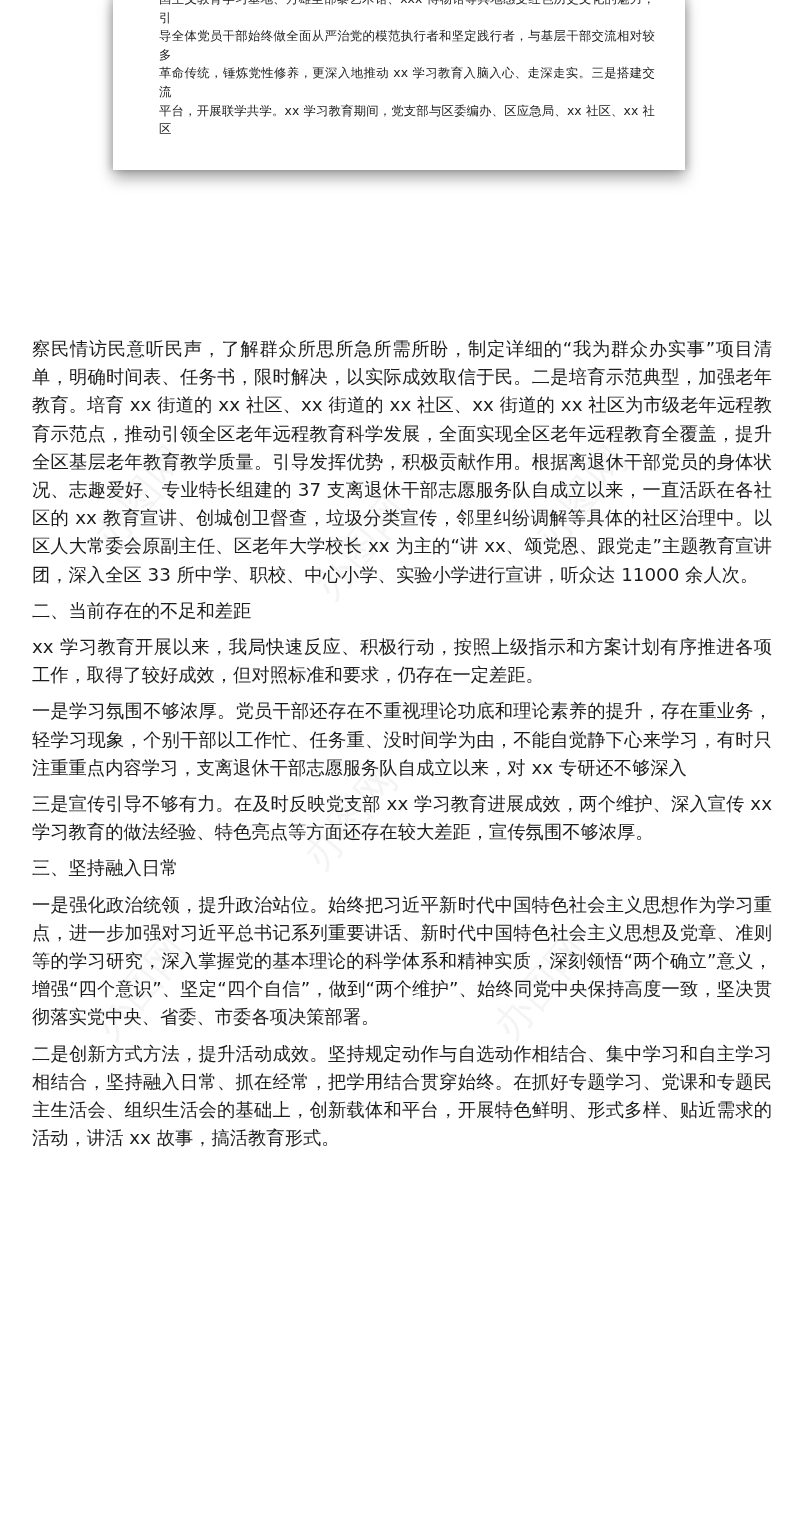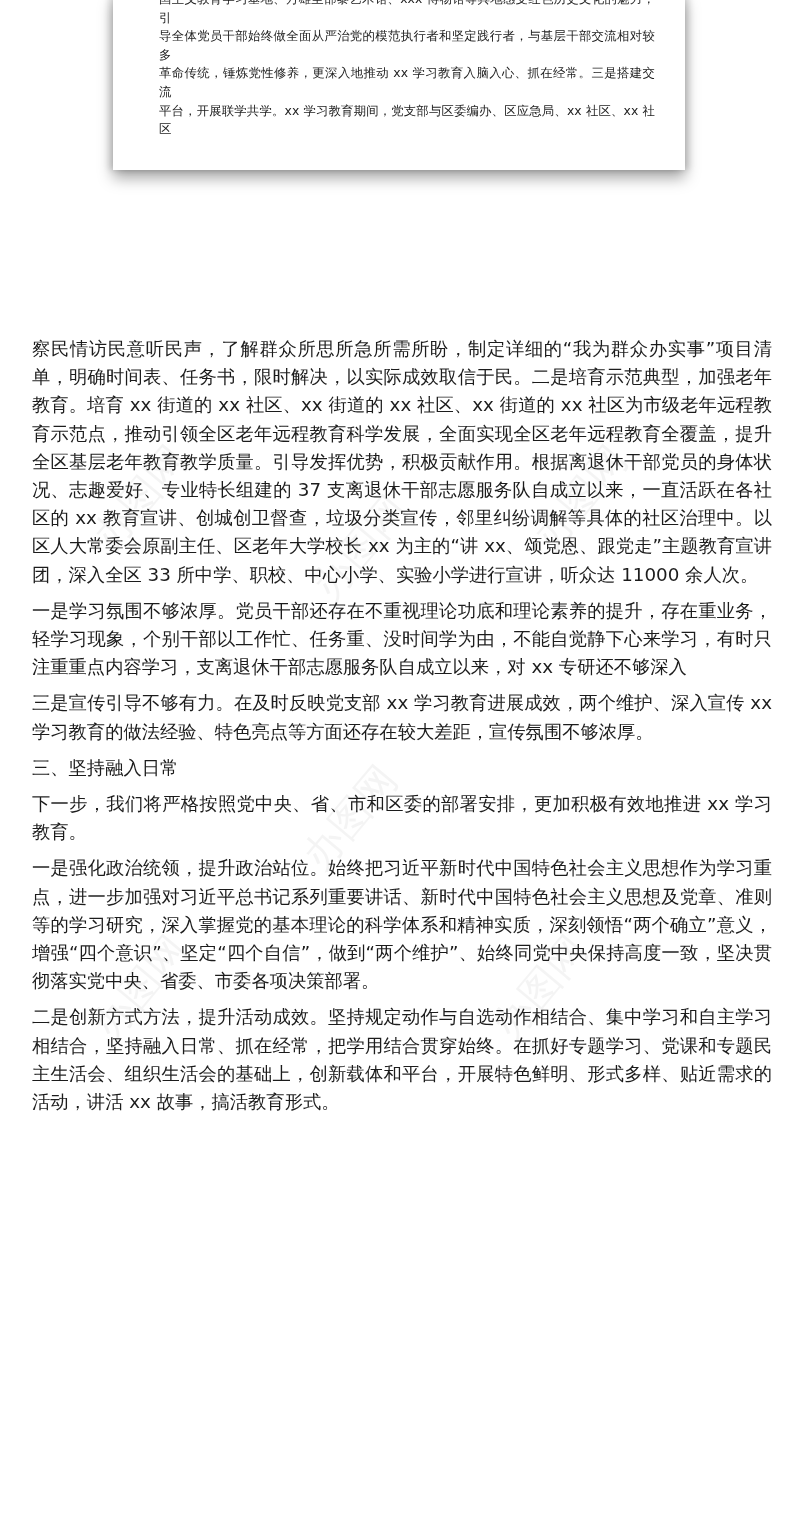--- a/index.html
+++ b/index.html
@@ -66,34 +66,35 @@
       font-family: "DejaVu Sans", sans-serif;
     }
   </style>
 </head>
 <body>
 
 <div class="preview-card">
   <div class="preview-text">
     <p style="margin-top:-4px">国主义教育学习基地、万雄至部黎艺术馆、xxx 博物馆等具地感受红色历史文化的魅力，引</p>
     <p>导全体党员干部始终做全面从严治党的模范执行者和坚定践行者，与基层干部交流相对较多</p>
-    <p>革命传统，锤炼党性修养，更深入地推动 xx 学习教育入脑入心、抓在经常。三是搭建交流</p>
+    <p>革命传统，锤炼党性修养，更深入地推动 xx 学习教育入脑入心、走深走实。三是搭建交流</p>
     <p>平台，开展联学共学。xx 学习教育期间，党支部与区委编办、区应急局、xx 社区、xx 社区</p>
 
   </div>
 </div>
 
 <div class="watermark" style="left:80px; top:470px;">办图网</div>
 <div class="watermark" style="left:300px; top:520px;">办图网</div>
 <div class="watermark" style="left:520px; top:470px;">办图网</div>
 <div class="watermark" style="left:80px; top:960px;">办图网</div>
 <div class="watermark" style="left:290px; top:790px;">办图网</div>
 <div class="watermark" style="left:480px; top:960px;">办图网</div>
 
 <div class="doc-body">
   <p>察民情访民意听民声，了解群众所思所急所需所盼，制定详细的“我为群众办实事”项目清单，明确时间表、任务书，限时解决，以实际成效取信于民。二是培育示范典型，加强老年教育。培育 xx 街道的 xx 社区、xx 街道的 xx 社区、xx 街道的 xx 社区为市级老年远程教育示范点，推动引领全区老年远程教育科学发展，全面实现全区老年远程教育全覆盖，提升全区基层老年教育教学质量。引导发挥优势，积极贡献作用。根据离退休干部党员的身体状况、志趣爱好、专业特长组建的 37 支离退休干部志愿服务队自成立以来，一直活跃在各社区的 xx 教育宣讲、创城创卫督查，垃圾分类宣传，邻里纠纷调解等具体的社区治理中。以区人大常委会原副主任、区老年大学校长 xx 为主的“讲 xx、颂党恩、跟党走”主题教育宣讲团，深入全区 33 所中学、职校、中心小学、实验小学进行宣讲，听众达 11000 余人次。</p>
+  <p>二、当前存在的不足和差距</p>
+  <p>xx 学习教育开展以来，我局快速反应、积极行动，按照上级指示和方案计划有序推进各项工作，取得了较好成效，但对照标准和要求，仍存在一定差距。</p>
   <p>一是学习氛围不够浓厚。党员干部还存在不重视理论功底和理论素养的提升，存在重业务，轻学习现象，个别干部以工作忙、任务重、没时间学为由，不能自觉静下心来学习，有时只注重重点内容学习，支离退休干部志愿服务队自成立以来，对 xx 专研还不够深入</p>
   <p>三是宣传引导不够有力。在及时反映党支部 xx 学习教育进展成效，两个维护、深入宣传 xx 学习教育的做法经验、特色亮点等方面还存在较大差距，宣传氛围不够浓厚。</p>
   <p>三、坚持融入日常</p>
-  <p>下一步，我们将严格按照党中央、省、市和区委的部署安排，更加积极有效地推进 xx 学习教育。</p>
   <p>一是强化政治统领，提升政治站位。始终把习近平新时代中国特色社会主义思想作为学习重点，进一步加强对习近平总书记系列重要讲话、新时代中国特色社会主义思想及党章、准则等的学习研究，深入掌握党的基本理论的科学体系和精神实质，深刻领悟“两个确立”意义，增强“四个意识”、坚定“四个自信”，做到“两个维护”、始终同党中央保持高度一致，坚决贯彻落实党中央、省委、市委各项决策部署。</p>
   <p>二是创新方式方法，提升活动成效。坚持规定动作与自选动作相结合、集中学习和自主学习相结合，坚持融入日常、抓在经常，把学用结合贯穿始终。在抓好专题学习、党课和专题民主生活会、组织生活会的基础上，创新载体和平台，开展特色鲜明、形式多样、贴近需求的活动，讲活 xx 故事，搞活教育形式。</p>
 </div>
 
 </body></html>

